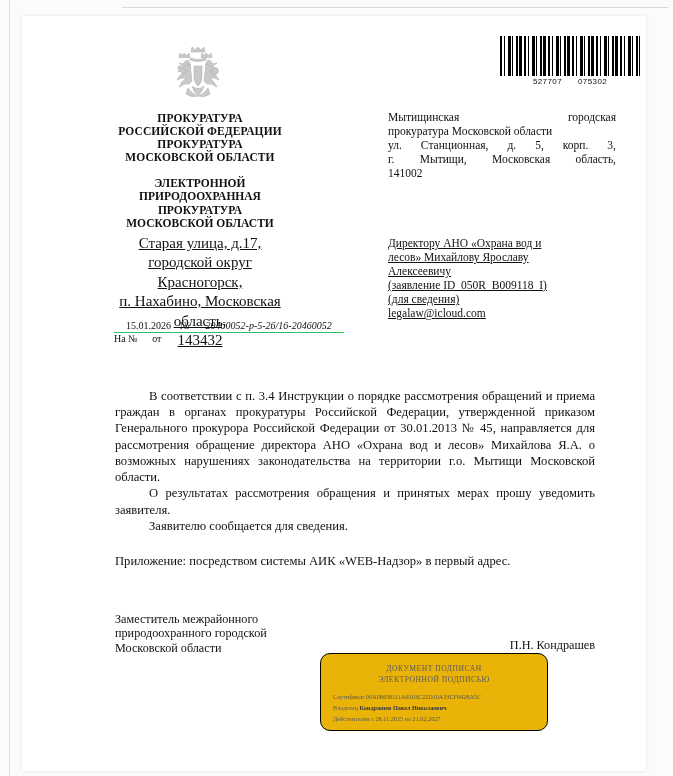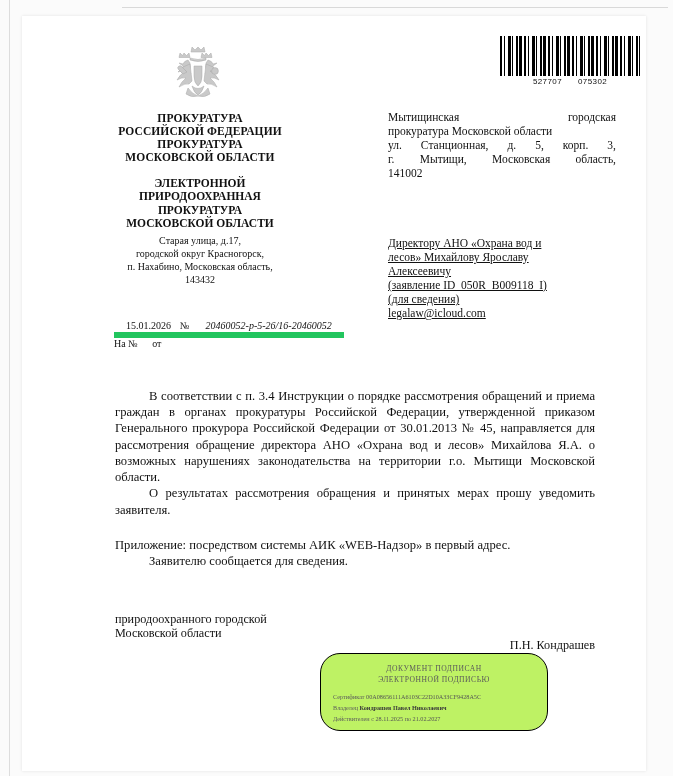--- a/index.html
+++ b/index.html
@@ -106,23 +106,24 @@
     font-size: 11.5px;
     letter-spacing: 0.1px;
   }
   #letterhead .org-name {
     font-weight: bold;
     font-size: 11.5px;
     margin-top: 13px;
     line-height: 1.18;
   }
   #letterhead .addr {
-    font-size: 10px;
+    font-size: 15px;
     margin-top: 3px;
     line-height: 1.3;
+    text-decoration: underline;
   }
 
   
   #addressee {
     position: absolute;
     left: 352px;
     top: 94px;
     width: 228px;
     font-size: 11.5px;
     line-height: 1.22;
@@ -145,21 +146,21 @@
 
   
   #registration {
     position: absolute;
     left: 92px;
     top: 304px;
     width: 230px;
     font-size: 10px;
   }
   #reg-line {
-    border-bottom: 6px solid #22c55e;
+    border-bottom: 1px solid #22c55e;
     padding-bottom: 1px;
     display: flex;
     align-items: baseline;
   }
   #reg-date { margin-left: 12px; }
   #reg-no-sign { margin-left: 9px; }
   #reg-number { margin-left: 16px; font-style: italic; }
   #reg-onref {
     margin-top: 0;
     font-size: 10px;
@@ -202,22 +203,22 @@
   #sign-name { margin-top: 26px; white-space: nowrap; }
 
   
   #esign-stamp {
     position: absolute;
     left: 298px;
     top: 637px;
     width: 228px;
     height: 78px;
     border: 1.6px solid #000;
-    border-radius: 20px;
-    background: #bef264;
+    border-radius: 10px;
+    background: #eab308;
     box-sizing: border-box;
     padding: 9px 12px 0 12px;
     font-family: "Liberation Serif", serif;
     color: #4a4a4a;
   }
   #esign-heading {
     text-align: center;
     font-size: 7.6px;
     letter-spacing: 0.5px;
     line-height: 1.45;
@@ -326,26 +327,27 @@
       </div>
       <div id="reg-onref">
         <span class="na">На №</span>
         <span class="ot">от</span>
       </div>
     </div>
 
     <div id="body-text">
       <p>В соответствии с п. 3.4 Инструкции о порядке рассмотрения обращений и приема граждан в органах прокуратуры Российской Федерации, утвержденной приказом Генерального прокурора Российской Федерации от 30.01.2013 № 45, направляется для рассмотрения обращение директора АНО «Охрана вод и лесов» Михайлова Я.А. о возможных нарушениях законодательства на территории г.о. Мытищи Московской области.</p>
       <p>О результатах рассмотрения обращения и принятых мерах прошу уведомить заявителя.</p>
+      <p>Заявителю сообщается для сведения.</p>
       <p id="attachment">Приложение: посредством системы АИК «WEB-Надзор» в первый адрес.</p>
-      <p>Заявителю сообщается для сведения.</p>
     </div>
 
     <div id="signature">
       <div id="sign-title">
+        <div>Заместитель межрайонного</div>
         <div>природоохранного городской</div>
         <div>Московской области</div>
       </div>
       <div id="sign-name">П.Н. Кондрашев</div>
     </div>
 
     <div id="esign-stamp">
       <div id="esign-heading">
         <div>ДОКУМЕНТ ПОДПИСАН</div>
         <div>ЭЛЕКТРОННОЙ ПОДПИСЬЮ</div>

